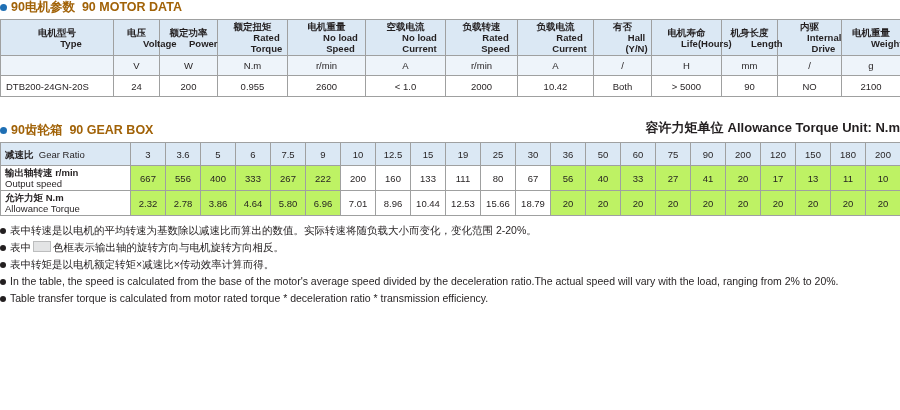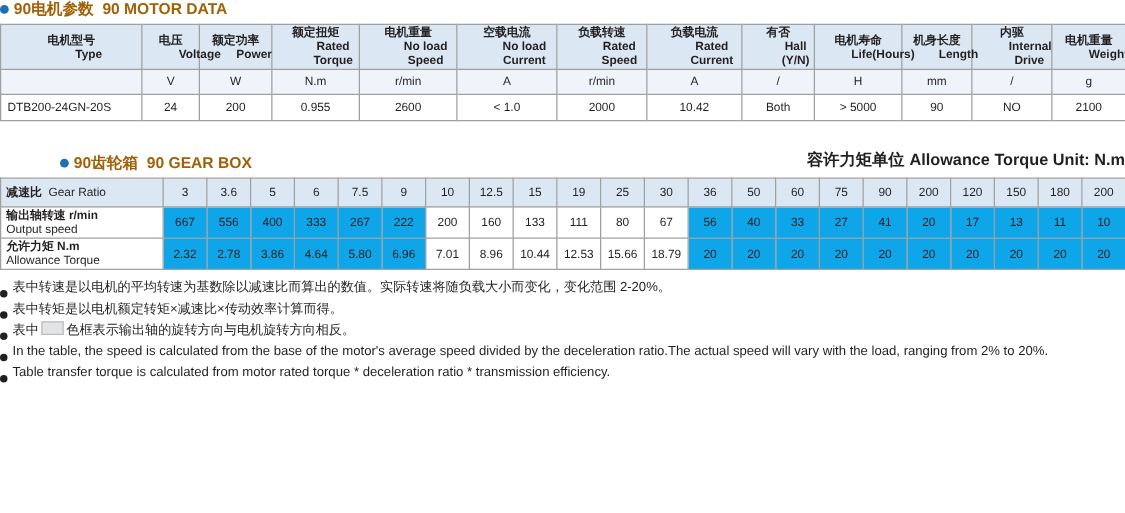--- a/index.html
+++ b/index.html
@@ -112,29 +112,29 @@
     text-align: left;
     padding-left: 4px;
     font-size: 9.5px;
     line-height: 11px;
     background: #ffffff;
   }
   #gear-table td.rowhead .cn { font-weight: bold; }
   #gear-table td.rowhead .en { font-weight: normal; }
   #gear-table tr.ratios td { background: #dbe8f4; font-weight: normal; height: 20px; }
   #gear-table tr.ratios td.rowhead { background: #dbe8f4; }
-  #gear-table td.shaded { background: #0ea5e9; }
+  #gear-table td.shaded { background: #bef264; }
 
   
   .notes {
     margin-top: 7px;
   }
   .note {
     display: flex;
-    align-items: flex-end;
+    align-items: flex-start;
     font-size: 10.5px;
     line-height: 15px;
     color: #231f20;
     margin-bottom: 2px;
   }
   .note .nb {
     width: 6px;
     height: 6px;
     background: #231f20;
     border-radius: 50%;
@@ -145,21 +145,21 @@
   .note .txt { flex: 1 1 auto; }
   .swatch {
     display: inline-block;
     width: 16px;
     height: 9px;
     background: #e3e4e5;
     border: 1px solid #bcbdbe;
     vertical-align: -1px;
     margin: 0 2px;
   }
-  .gap-top { margin-top: 22px; padding-left: 48px; }
+  .gap-top { margin-top: 22px; }
 </style>
 </head>
 <body>
 
 <div class="page">
 
   <div class="section-head">
     <span class="bullet"></span>
     <span class="cn">90电机参数</span>
     <span class="en">90 MOTOR DATA</span>
@@ -366,28 +366,28 @@
     </tbody>
   </table>
 
   <div class="notes">
     <div class="note">
       <span class="nb"></span>
       <span class="txt">表中转速是以电机的平均转速为基数除以减速比而算出的数值。实际转速将随负载大小而变化，变化范围 2-20%。</span>
     </div>
     <div class="note">
       <span class="nb"></span>
+      <span class="txt"><span>表中</span><span class="swatch"></span><span>色框表示输出轴的旋转方向与电机旋转方向相反。</span></span>
+    </div>
+    <div class="note">
+      <span class="nb"></span>
       <span class="txt">表中转矩是以电机额定转矩×减速比×传动效率计算而得。</span>
     </div>
     <div class="note">
       <span class="nb"></span>
-      <span class="txt"><span>表中</span><span class="swatch"></span><span>色框表示输出轴的旋转方向与电机旋转方向相反。</span></span>
-    </div>
-    <div class="note">
-      <span class="nb"></span>
       <span class="txt">In the table, the speed is calculated from the base of the motor's average speed  divided by the deceleration ratio.The actual speed will vary with the load, ranging from 2% to 20%.</span>
     </div>
     <div class="note">
       <span class="nb"></span>
       <span class="txt">Table transfer torque is calculated from motor rated torque * deceleration ratio * transmission efficiency.</span>
     </div>
   </div>
 
 </div>
 

